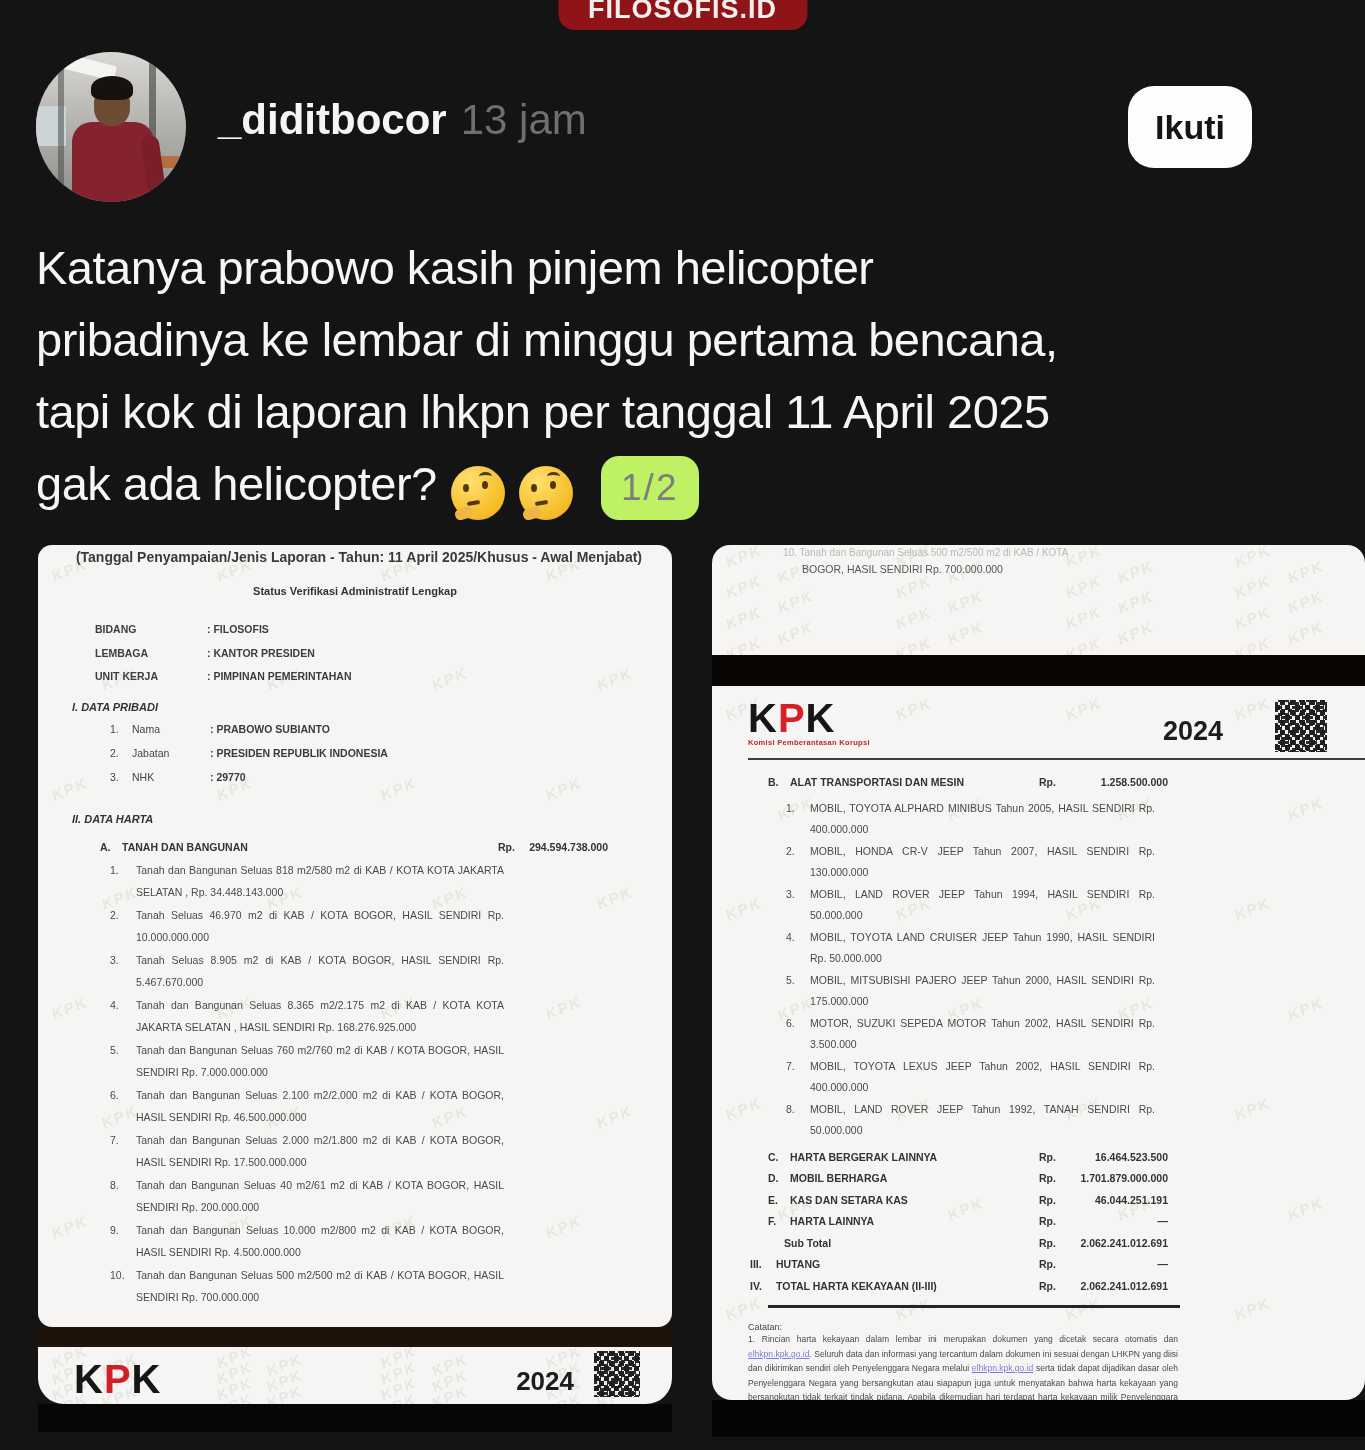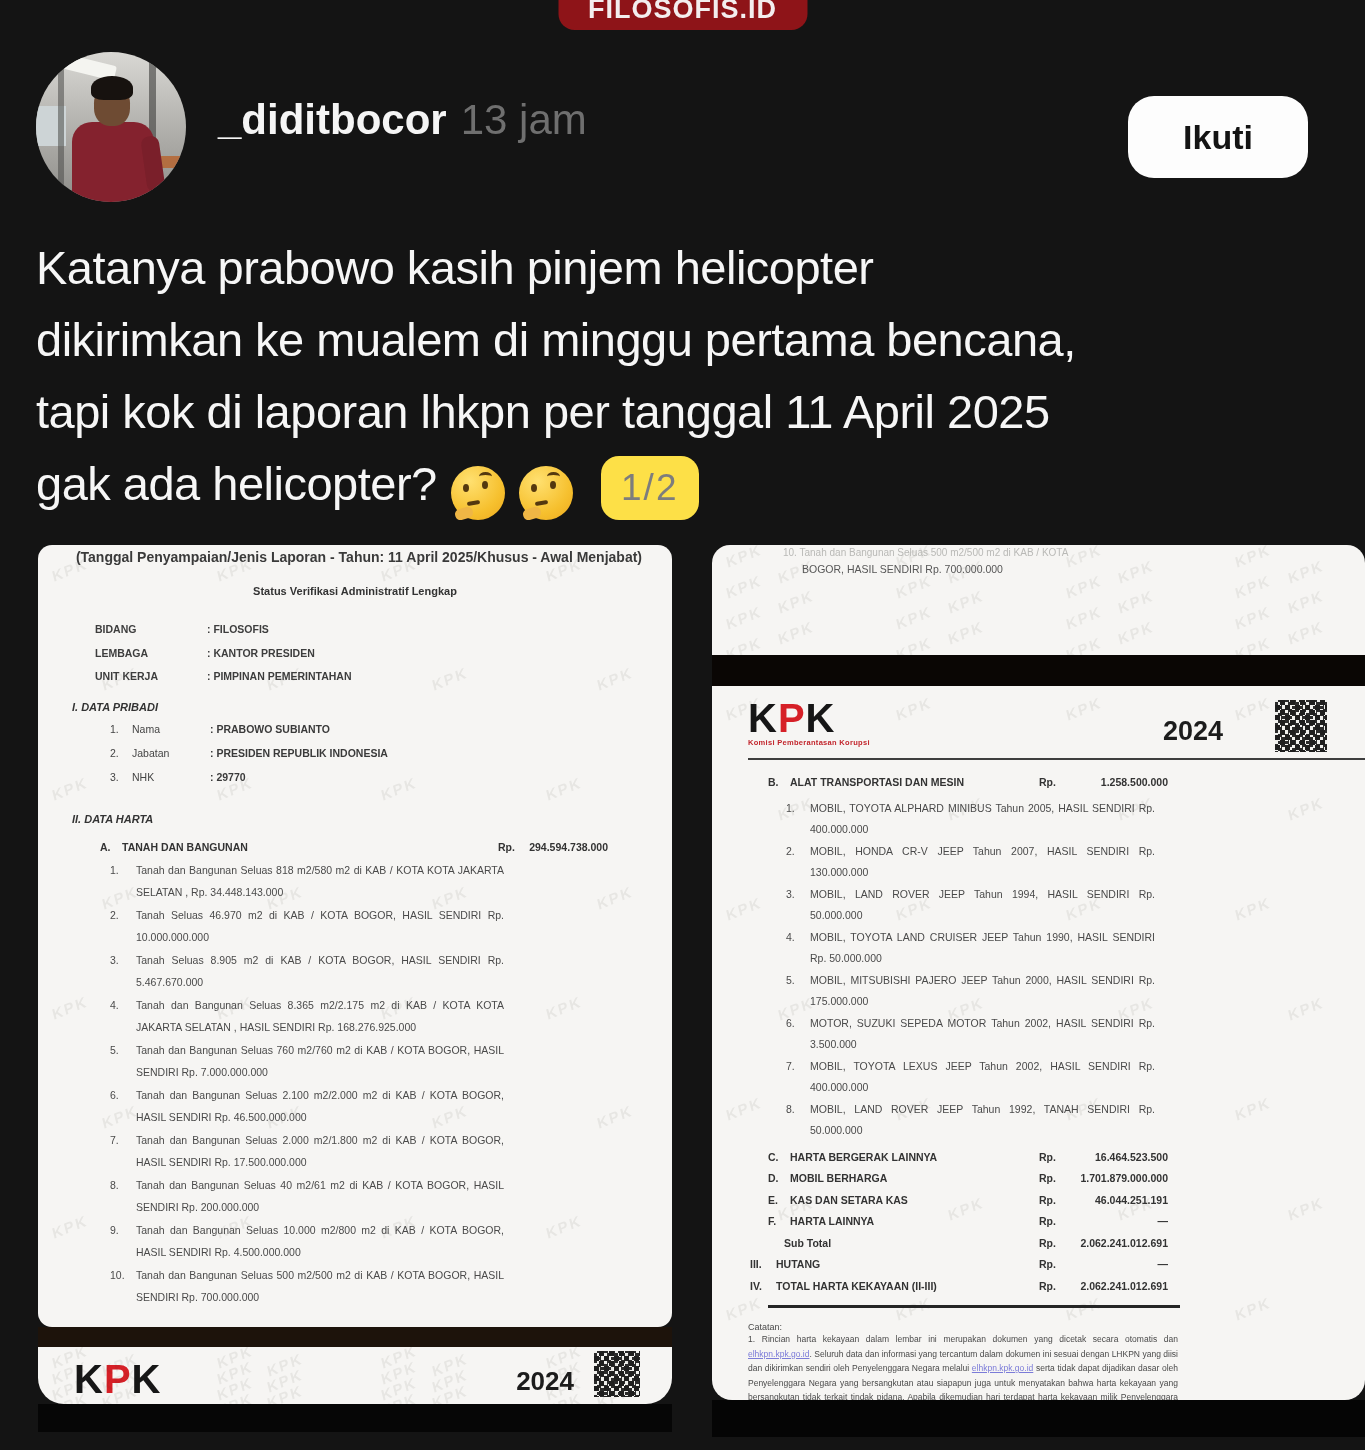--- a/index.html
+++ b/index.html
@@ -28,21 +28,21 @@
     border-radius:50% 50% 30% 30%;}
   .av-shirt{position:absolute;left:36px;top:70px;width:82px;height:80px;background:#84222e;
     border-radius:20px 20px 0 0;}
   .av-arm{position:absolute;left:108px;top:84px;width:18px;height:56px;background:#7a1f2a;
     border-radius:8px;transform:rotate(-8deg);}
 
   .username-row{position:absolute;left:218px;top:96px;white-space:nowrap;}
   .username{color:#f5f5f5;font-size:42px;font-weight:700;letter-spacing:0;}
   .post-time{color:#6f6f6f;font-size:42px;font-weight:400;margin-left:14px;}
 
-  .follow-btn{position:absolute;left:1128px;top:96px;width:180px;height:82px;background:#fdfdfd;
+  .follow-btn{position:absolute;left:1128px;top:86px;width:124px;height:82px;background:#fdfdfd;
     border:none;border-radius:26px;display:flex;align-items:center;justify-content:center;
     cursor:pointer;}
   .follow-btn span{color:#141414;font-size:34px;font-weight:600;}
 
   
   .caption{position:absolute;left:36px;top:232px;width:1310px;color:#f6f6f6;
     font-size:47px;font-weight:400;letter-spacing:-.5px;}
   .cap-line{line-height:72px;white-space:nowrap;}
   .cap-tail{display:flex;align-items:flex-end;gap:14px;}
 
@@ -51,21 +51,21 @@
   .emoji i{position:absolute;display:block;}
   .emoji .eyeL{left:12px;top:18px;width:6px;height:8px;background:#54380f;border-radius:50%;}
   .emoji .eyeR{left:31px;top:15px;width:6px;height:8px;background:#54380f;border-radius:50%;}
   .emoji .brow{left:28px;top:6px;width:13px;height:6px;border-top:3px solid #54380f;border-radius:50%;}
   .emoji .mouth{left:16px;top:35px;width:13px;height:4px;background:#54380f;border-radius:3px;
     transform:rotate(-9deg);}
   .emoji .hand{left:4px;bottom:1px;width:18px;height:11px;background:#efb645;border-radius:5px;
     transform:rotate(-16deg);}
 
   .page-indicator{display:inline-flex;align-items:center;justify-content:center;margin-left:14px;
-    min-width:98px;height:64px;border-radius:18px;background:#fde047;flex:none;}
+    min-width:98px;height:64px;border-radius:18px;background:#bef264;flex:none;}
   .page-indicator span{color:#7d7d7d;font-size:37px;font-weight:400;letter-spacing:2px;}
 
   
   .doc{position:absolute;top:545px;}
   .doc-left{left:38px;width:634px;}
   .doc-right{left:712px;width:653px;}
   .page{background:#f6f5f3;position:relative;overflow:hidden;}
   .wm{position:absolute;inset:0;overflow:hidden;pointer-events:none;}
   .wmk{position:absolute;font-size:15px;font-weight:700;color:rgba(55,48,40,.075);
     transform:rotate(-22deg) skewX(-8deg);letter-spacing:2px;white-space:nowrap;}
@@ -158,21 +158,21 @@
 </div>
 <div class="username-row">
   <span class="username">_diditbocor</span><span class="post-time">13 jam</span>
 </div>
 <button class="follow-btn">
   <span>Ikuti</span>
 </button>
 
 <div class="caption">
   <div class="cap-line">Katanya prabowo kasih pinjem helicopter</div>
-  <div class="cap-line">dikirimkan ke mualem di minggu pertama bencana,</div>
+  <div class="cap-line">pribadinya ke lembar di minggu pertama bencana,</div>
   <div class="cap-line">tapi kok di laporan lhkpn per tanggal 11 April 2025</div>
   <div class="cap-line cap-tail">
     <span>gak ada helicopter?</span>
     <span class="emoji">
         <i class="brow"></i>
         <i class="eyeL"></i>
         <i class="eyeR"></i>
         <i class="mouth"></i>
         <i class="hand"></i>
       </span>

